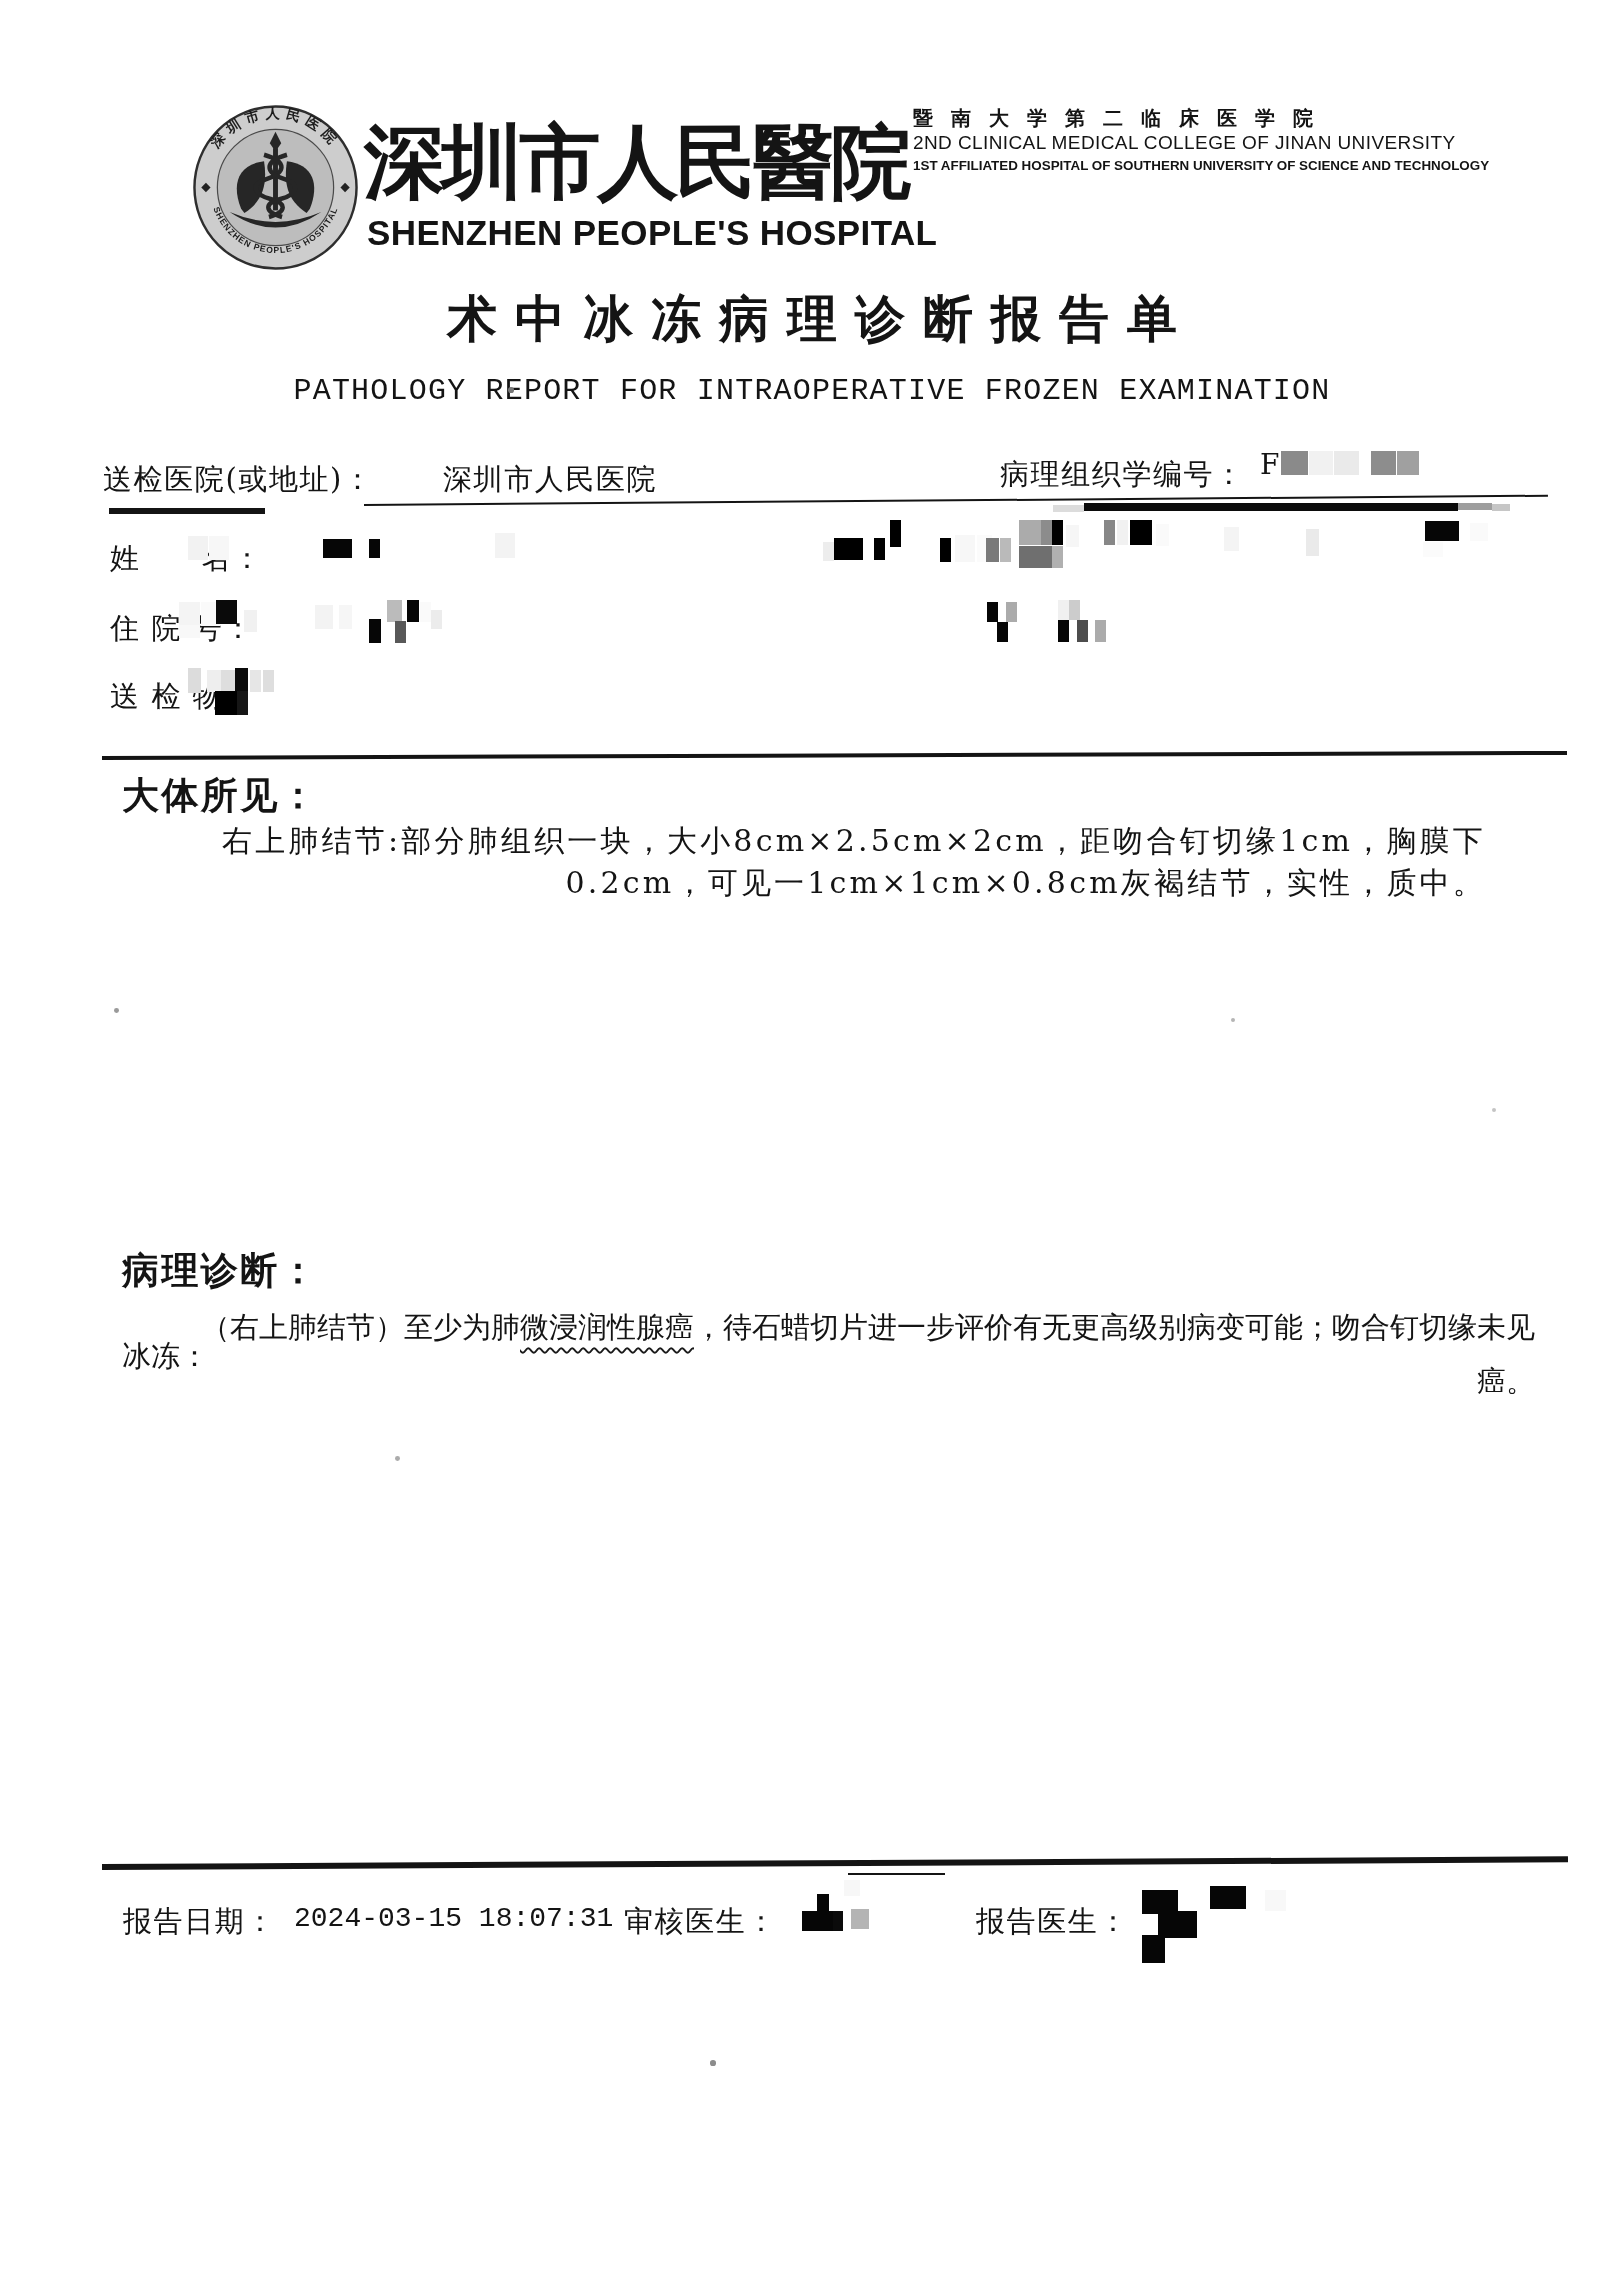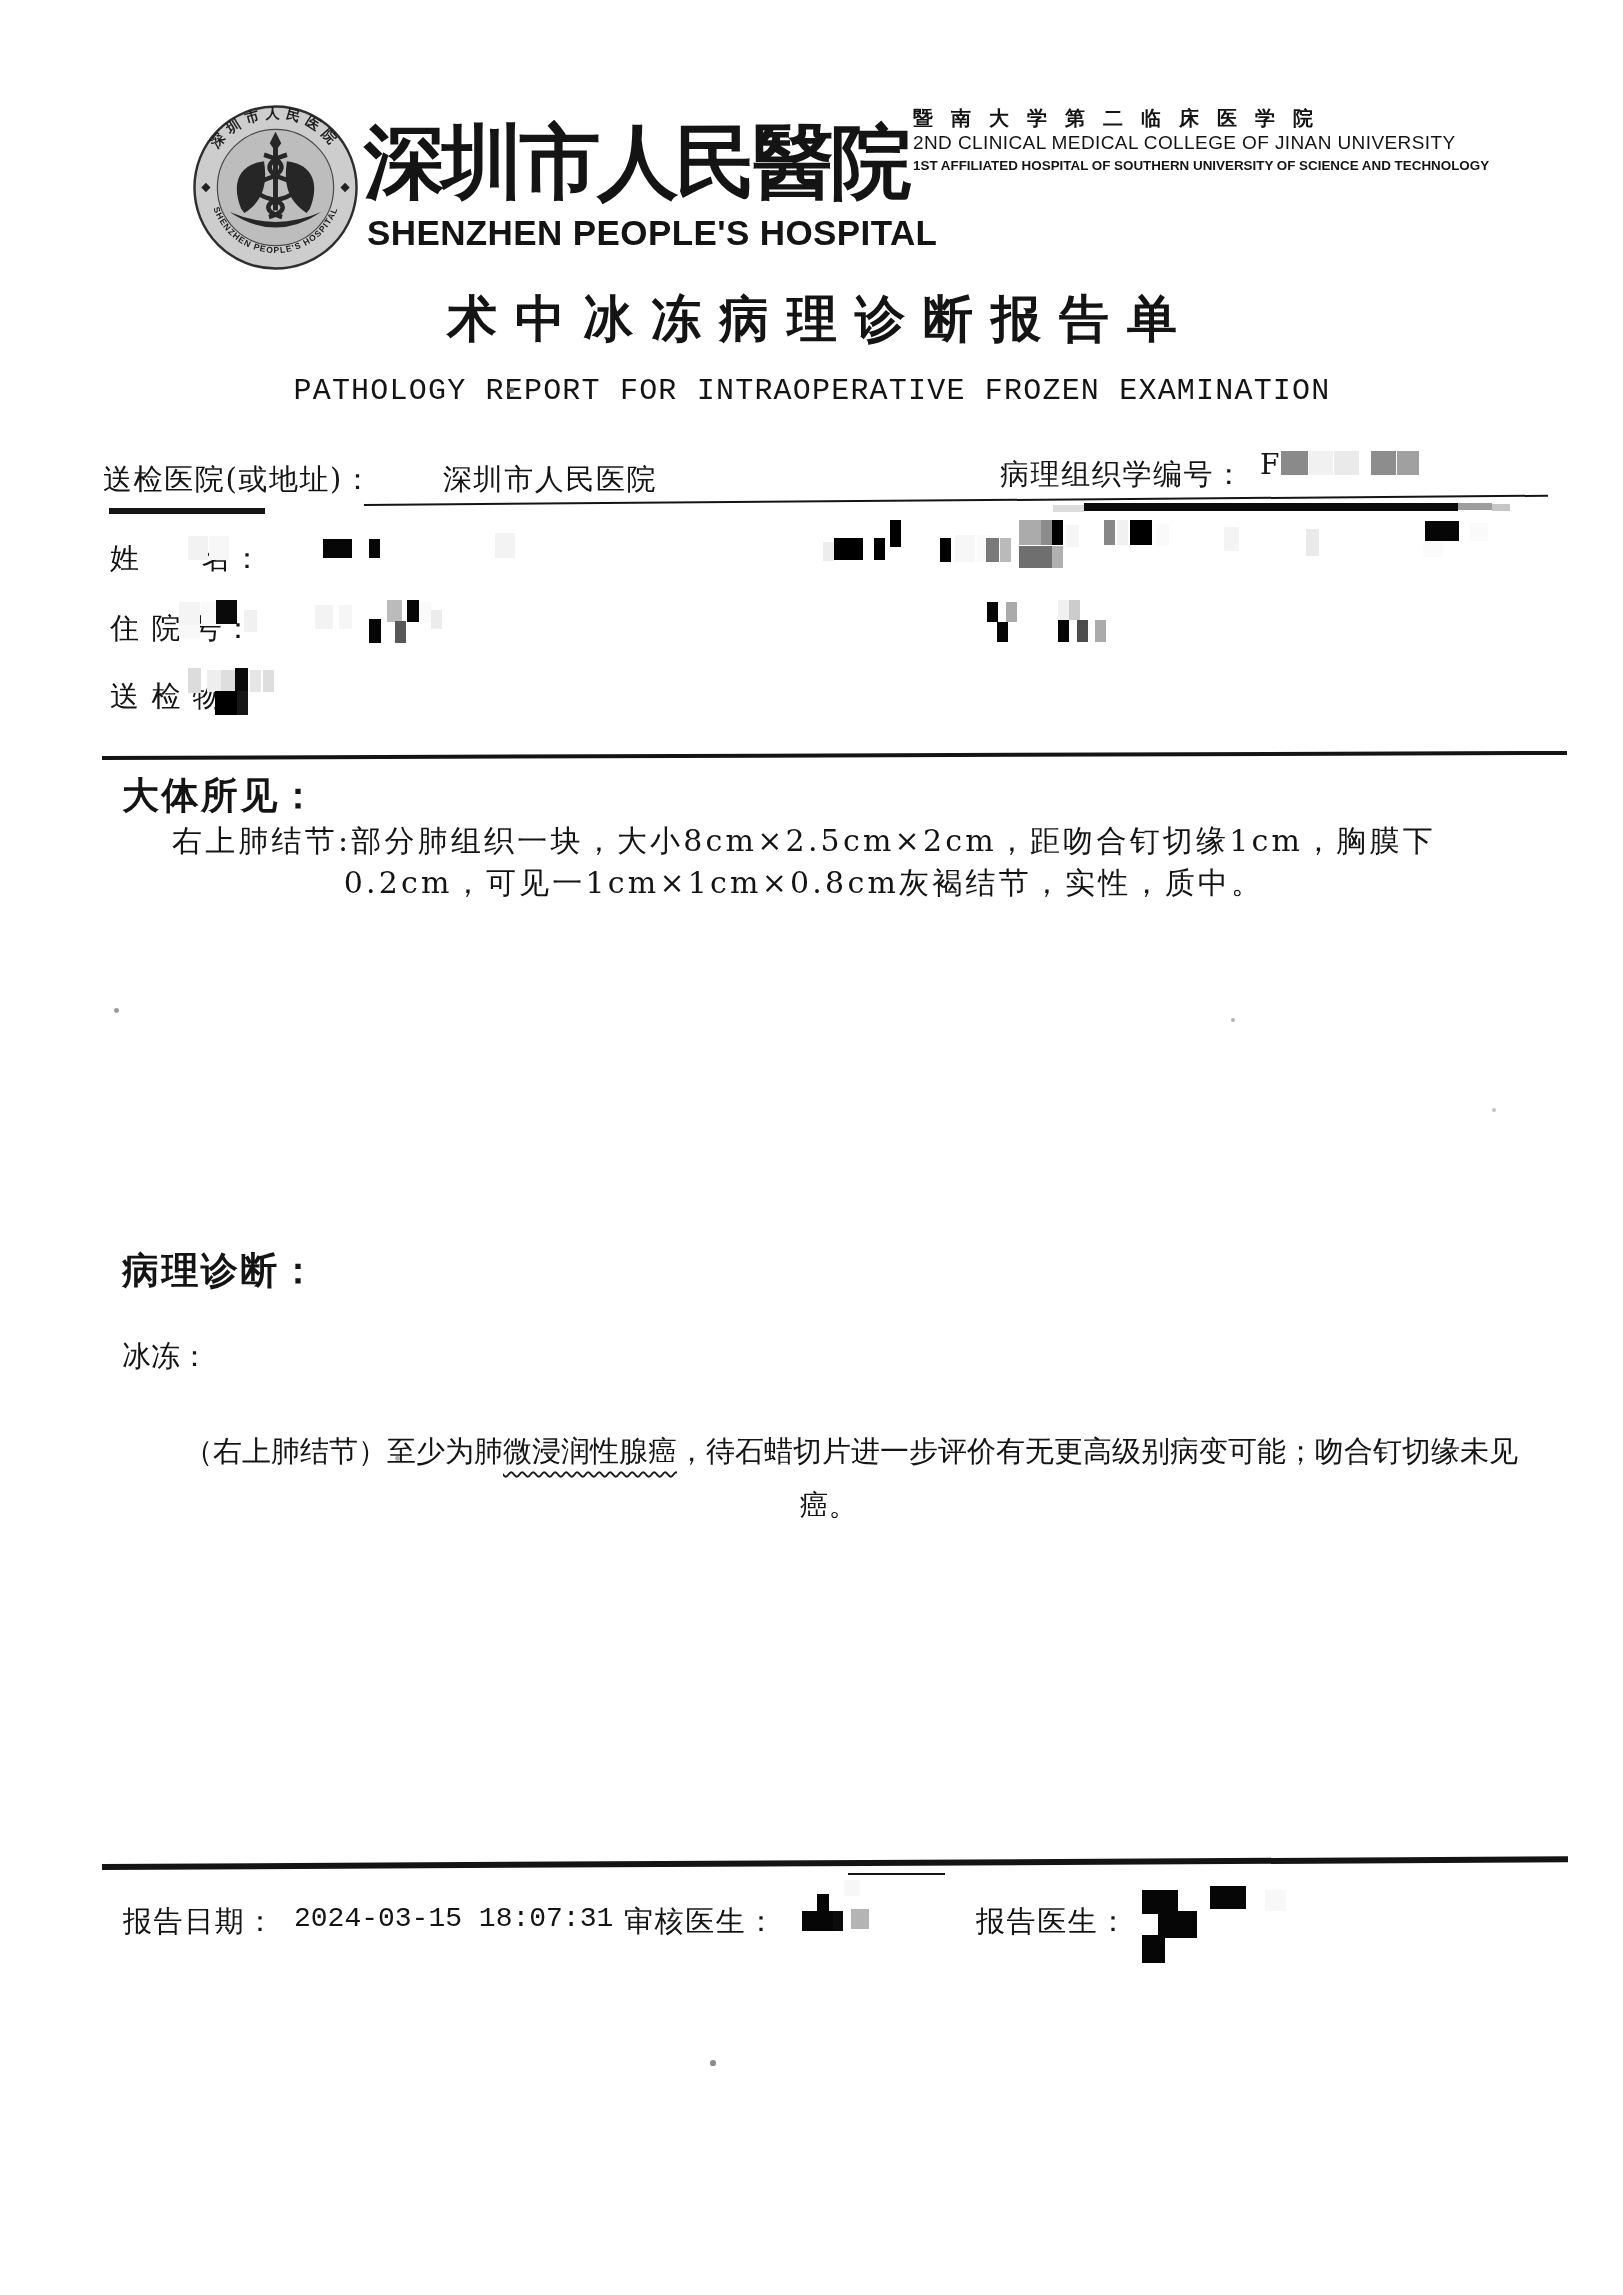--- a/index.html
+++ b/index.html
@@ -26,21 +26,21 @@
   .aff-en2{font-size:13.4px;font-weight:700;letter-spacing:0px;white-space:nowrap;margin-top:3.2px;}
   .title-cn{
     position:absolute;left:0;top:286px;width:1624px;text-align:center;
     font-size:50px;font-weight:600;letter-spacing:18px;padding-left:18px;box-sizing:border-box;
   }
   .title-en{
     position:absolute;left:0;top:374px;width:1624px;text-align:center;
     font-size:30px;letter-spacing:1.2px;font-family:"Liberation Mono", monospace;
   }
   .h2{position:absolute;font-size:37px;font-weight:700;letter-spacing:2.4px;white-space:nowrap;}
-  .para{position:absolute;font-size:30px;letter-spacing:3.2px;line-height:42px;text-align:center;}
+  .para{position:absolute;font-size:30px;letter-spacing:3.2px;line-height:42px;text-align:right;}
   .diag{font-size:29px;letter-spacing:0px;line-height:54px;text-indent:45px;}
   .wavy{
     text-decoration:underline;text-decoration-style:wavy;
     text-decoration-thickness:2.4px;text-underline-offset:9.7px;text-decoration-color:#1a1a1a;
   }
   .mono{font-family:"Liberation Mono", monospace;letter-spacing:0;}
 </style>
 </head>
 <body>
 
@@ -97,21 +97,21 @@
   <span class="t" style="left:110px;top:609px">住 院 号：</span>
   <span class="t" style="left:110px;top:677px">送 检 物：</span>
 
   <div class="rule" style="left:102px;top:756px;width:1465px;height:4px;transform:rotate(-0.2deg)"></div>
 
   <div class="h2" style="left:122px;top:771px">大体所见：</div>
   <div class="para" style="left:122px;top:820px;width:1364px">右上肺结节:部分肺组织一块，大小8cm×2.5cm×2cm，距吻合钉切缘1cm，胸膜下0.2cm，可见一1cm×1cm×0.8cm灰褐结节，实性，质中。</div>
 
   <div class="h2" style="left:122px;top:1246px">病理诊断：</div>
   <span class="t" style="left:122px;top:1337px;letter-spacing:0">冰冻：</span>
-  <div class="para diag" style="left:122px;top:1424px;width:1413px"><span>（右上肺结节）至少为肺</span><span class="wavy">微浸润性腺癌</span><span>，待石蜡切片进一步评价有无更高级别病变可能；吻合钉切缘未见癌。</span></div>
+  <div class="para diag" style="left:122px;top:1300px;width:1413px"><span>（右上肺结节）至少为肺</span><span class="wavy">微浸润性腺癌</span><span>，待石蜡切片进一步评价有无更高级别病变可能；吻合钉切缘未见癌。</span></div>
 
   <div class="rule" style="left:102px;top:1864px;width:1466px;height:5.7px;transform:rotate(-0.3deg)"></div>
   <div class="rule" style="left:848px;top:1873px;width:97px;height:2.4px"></div>
 
   <span class="t" style="left:123px;top:1902px">报告日期：</span>
   <span class="t mono" style="left:294px;top:1903px;font-size:28px">2024-03-15 18:07:31</span>
   <span class="t" style="left:624px;top:1902px">审核医生：</span>
   <span class="t" style="left:976px;top:1902px">报告医生：</span>
 
   <div id="mosaics">

